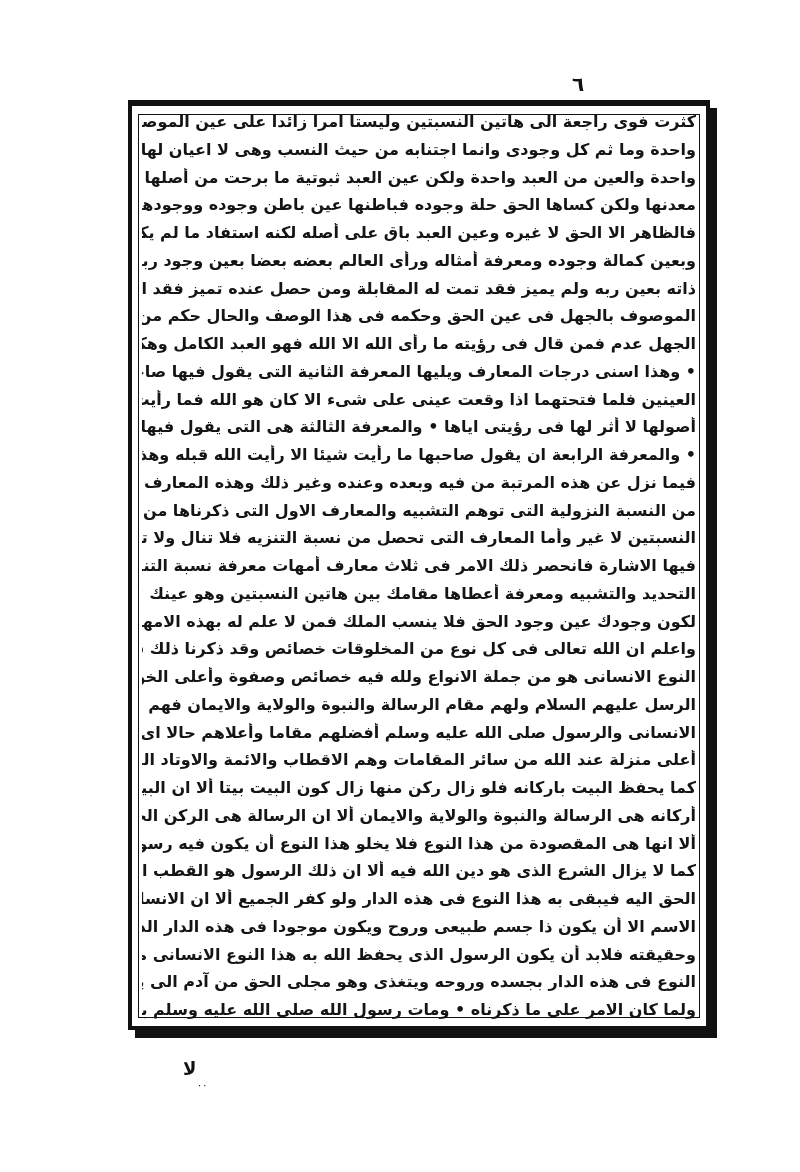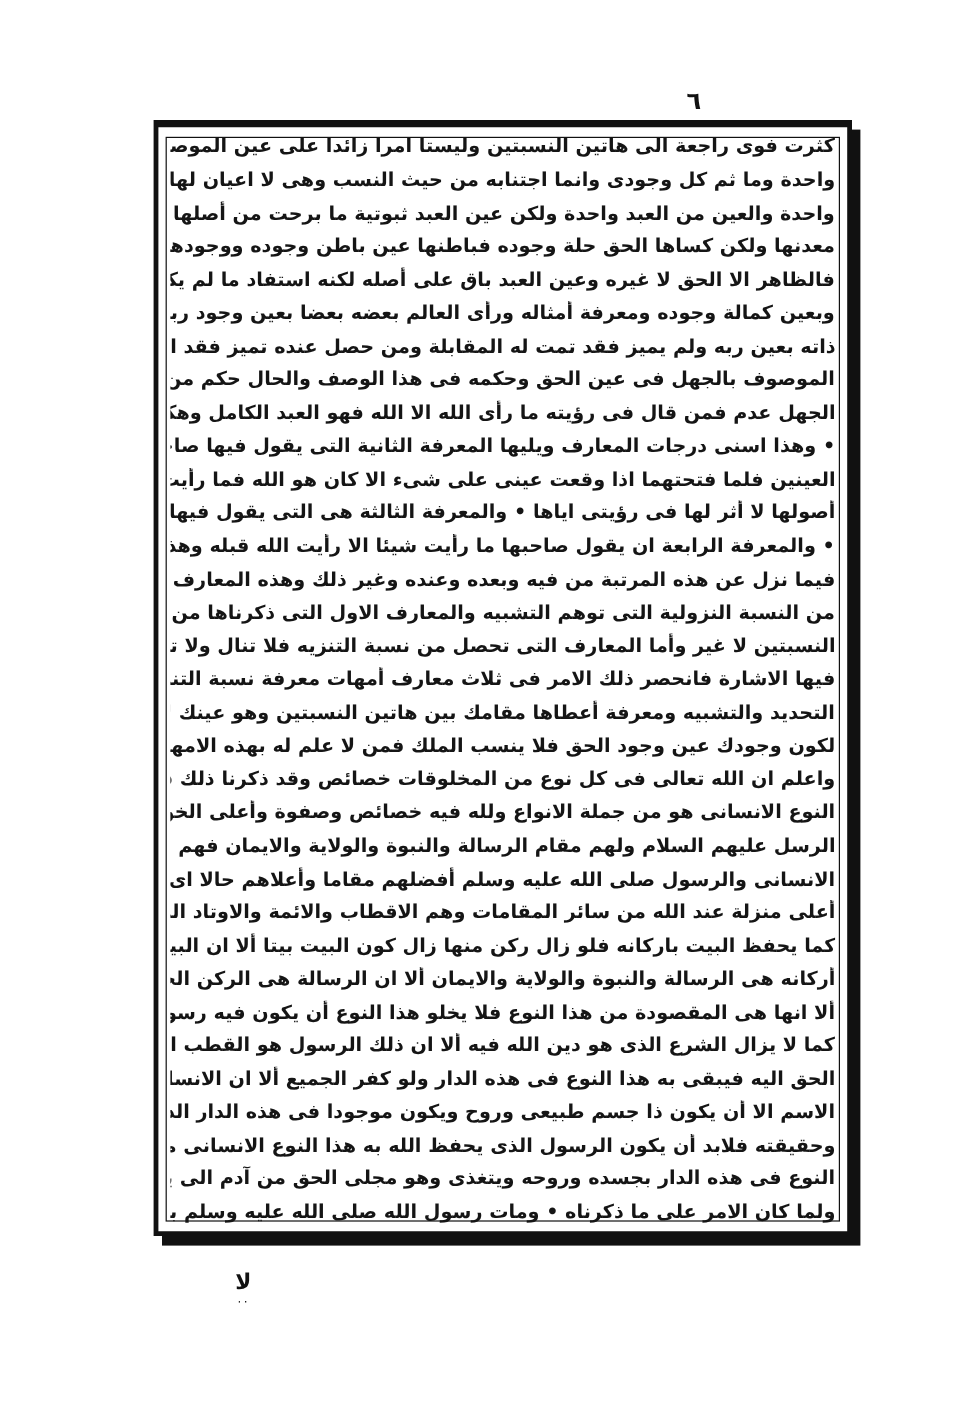--- a/index.html
+++ b/index.html
@@ -9,21 +9,21 @@
   .frame-outer { position:absolute; left:128px; top:100px; width:582px; height:930px;
                  border:4px solid #111; border-top-width:6px; box-sizing:border-box;
                  box-shadow: 7px 8px 0 #111; background:#fff; }
   .frame-inner { position:absolute; left:6px; top:8px; right:6px; bottom:8px;
                  border:1.5px solid #111; }
   .text-block { position:absolute; left:10px; right:10px; top:6px; bottom:6px;
                 direction:rtl; display:flex; flex-direction:column; justify-content:space-between; }
   .line { font-family:"DejaVu Sans", sans-serif; font-size:16px; line-height:20px;
           white-space:nowrap; overflow:hidden; text-align:justify; text-align-last:justify;
           font-weight:bold; color:#151515; }
-  .catchword { position:absolute; left:196px; top:1058px; font-size:18px; font-weight:bold; }
+  .catchword { position:absolute; left:183px; top:1058px; font-size:18px; font-weight:bold; }
   .catchword-dots { position:absolute; left:198px; top:1080px; font-size:10px; letter-spacing:2px; }
 </style>
 </head>
 <body>
 
 <div>
   <div class="page-number">٦</div>
 
   <div class="frame-outer">
     <div class="frame-inner"></div>

